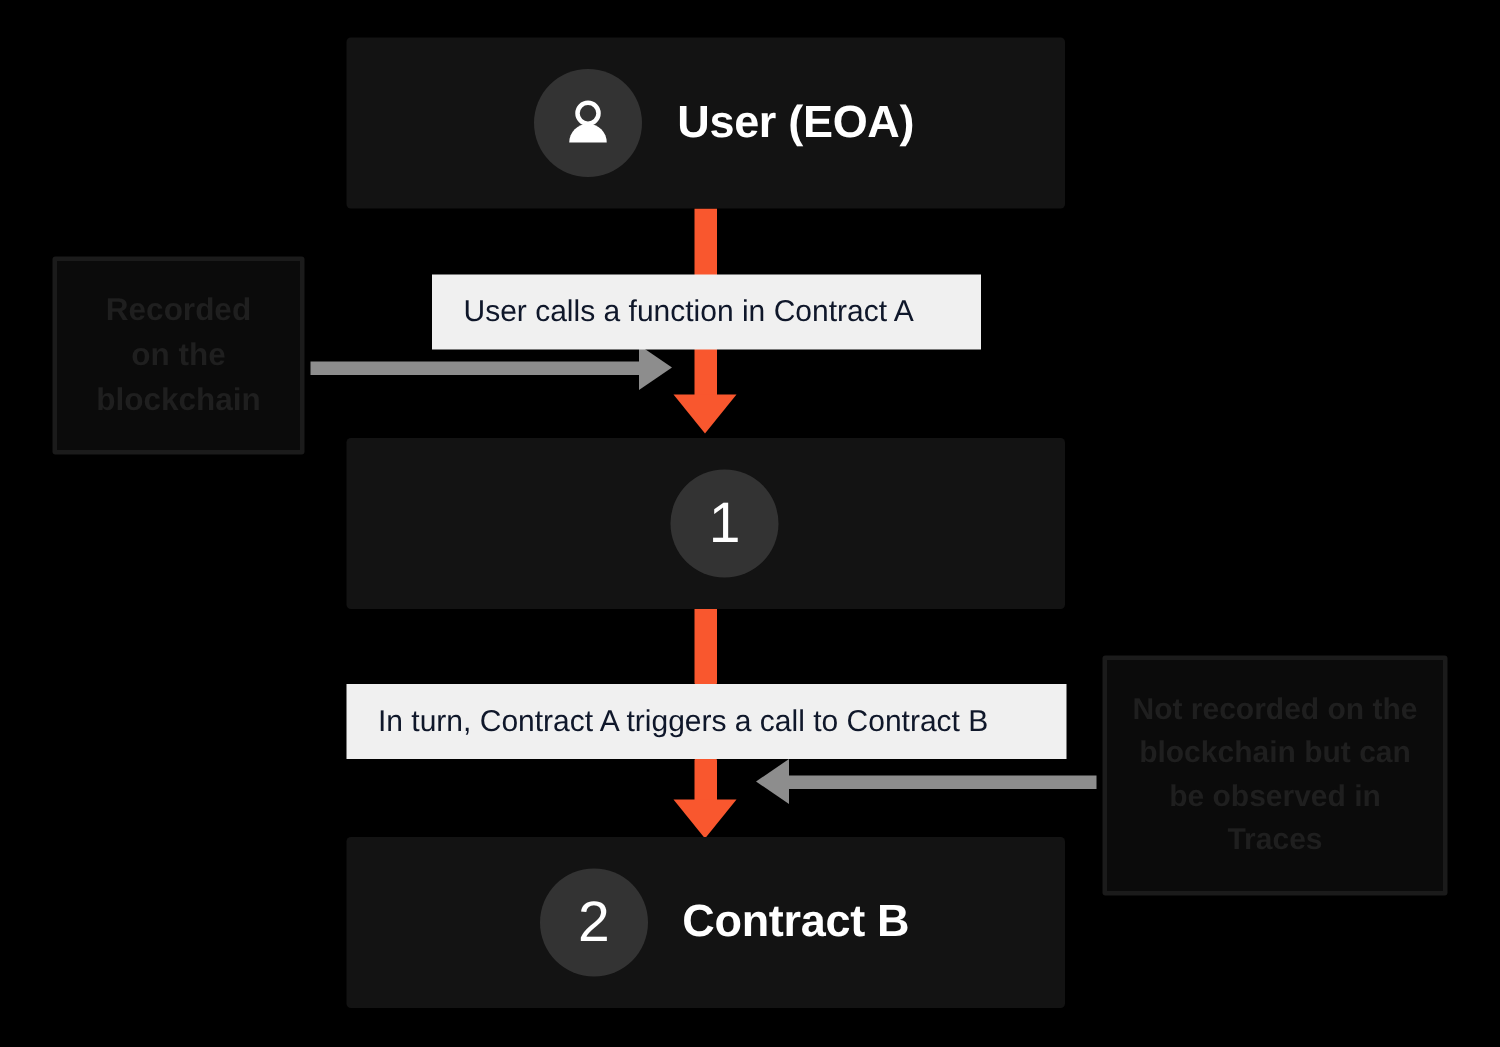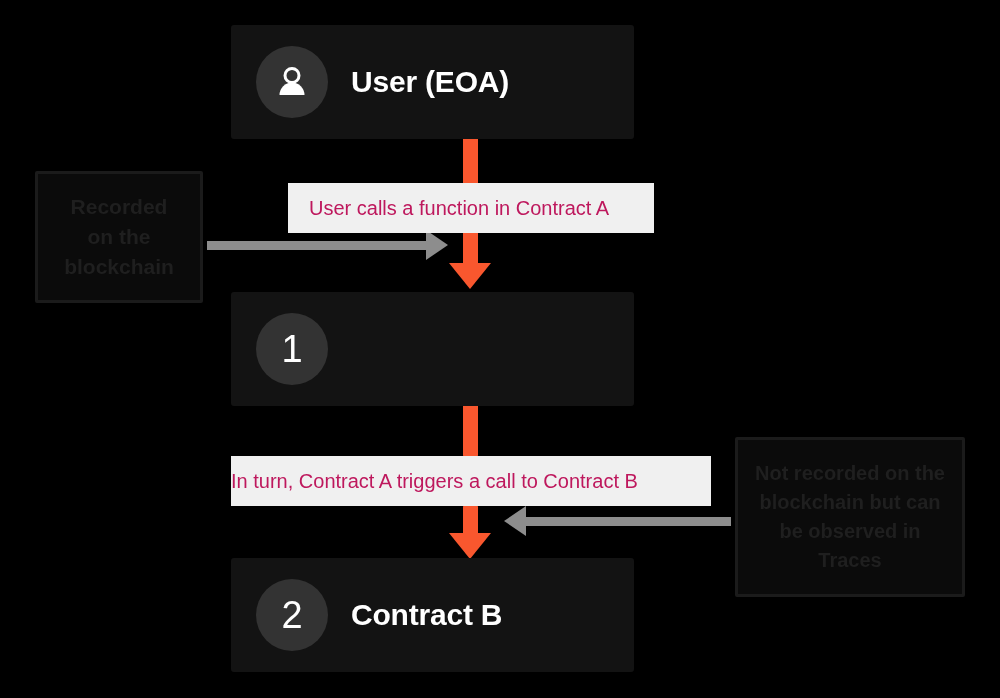--- a/index.html
+++ b/index.html
@@ -17,27 +17,28 @@
     width: 1000px;
     height: 698px;
     background: #000000;
     overflow: hidden;
   }
 
   
   .node {
     position: absolute;
     left: 231px;
-    width: 403px;
+    width: 479px;
     height: 114px;
     background: #131313;
     border-radius: 3px;
     display: flex;
     align-items: center;
     z-index: 3;
+    justify-content: center;
   }
   .node-user     { top: 25px; }
   .node-a        { top: 292px; }
   .node-b        { top: 558px; }
 
   .node-badge {
     width: 72px;
     height: 72px;
     border-radius: 50%;
     background: #333333;
@@ -59,41 +60,42 @@
     font-size: 30px;
     font-weight: 700;
     letter-spacing: -0.2px;
     white-space: nowrap;
   }
 
   
   .caption {
     position: absolute;
     background: #f0f0f0;
-    color: #be185d;
+    color: #0f172a;
     font-size: 20px;
     font-weight: 400;
     display: flex;
     align-items: center;
     z-index: 5;
     box-sizing: border-box;
     white-space: nowrap;
   }
   .caption-1 {
     left: 288px;
     top: 183px;
     width: 366px;
     height: 50px;
     padding-left: 21px;
   }
   .caption-2 {
     left: 231px;
     top: 456px;
     width: 480px;
     height: 50px;
+    padding-left: 21px;
   }
 
   
   .orange-seg {
     position: absolute;
     left: 463px;
     width: 15px;
     background: #f9572e;
     z-index: 2;
   }

